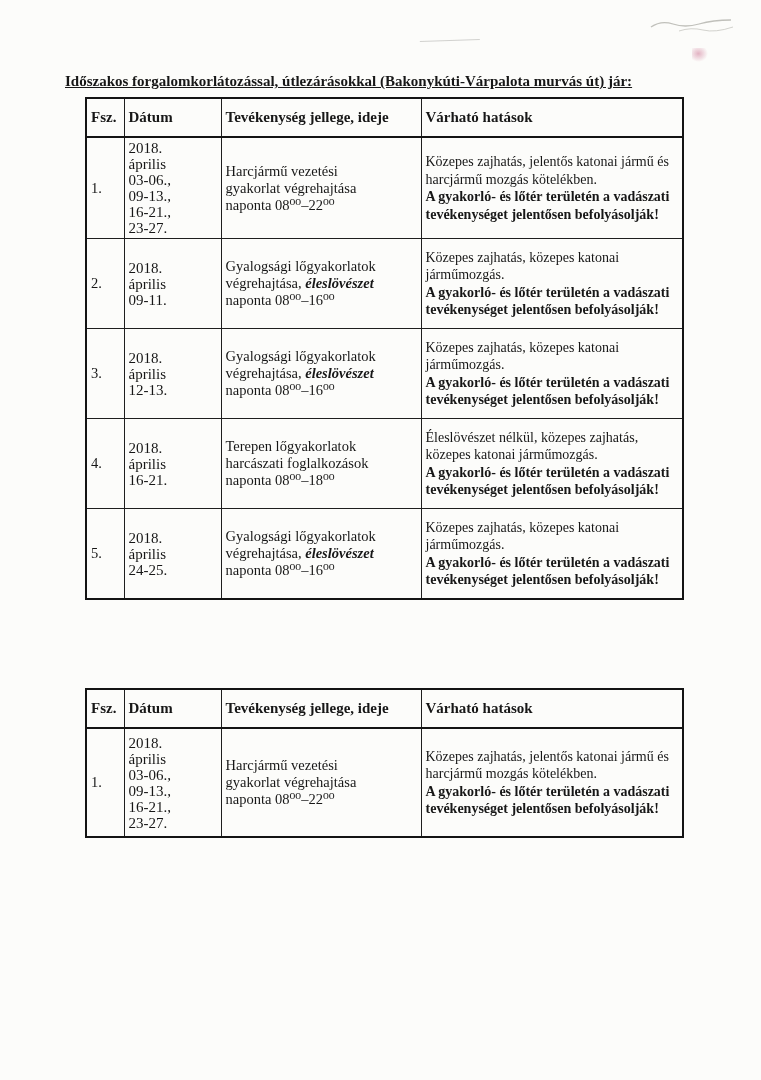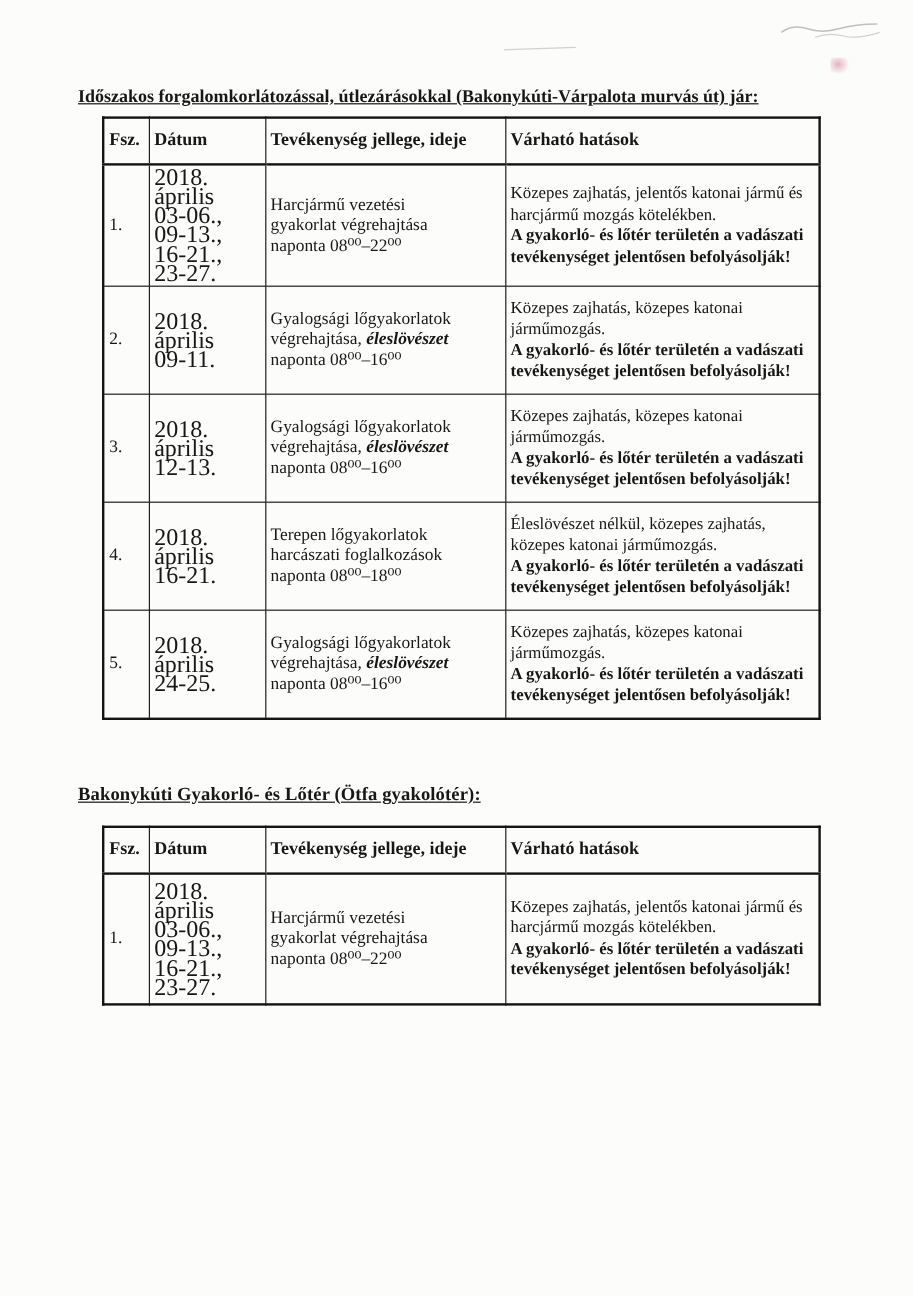--- a/index.html
+++ b/index.html
@@ -48,21 +48,21 @@
     font-size:15px;
     font-weight:bold;
     border-bottom:2px solid #141414;
   }
   .col-fsz  { width:38px; }
   .col-date { width:97px; }
   .col-act  { width:200px; }
   .col-eff  { width:262px; }
 
   .fsz-cell { font-size:14.5px; }
-  .date-cell { font-size:20px; line-height:16px; }
+  .date-cell { font-size:15px; line-height:16px; }
   .activity-cell { font-size:14.5px; line-height:17px; }
   .activity-cell .emph { font-weight:bold; font-style:italic; }
   .effects-cell { font-size:14px; line-height:17.5px; padding:2px 3px; }
   .effects-cell .eff-bold { font-weight:bold; }
 
   #table1 tr.r-tall  td { height:93px; }
   #table1 tr.r-short td { height:85px; }
   #table2 tr.r-tall  td { height:103px; }
 
   
@@ -186,21 +186,20 @@
           <div>naponta 08⁰⁰–16⁰⁰</div>
         </td>
         <td class="effects-cell">
           <div class="eff-normal">Közepes zajhatás, közepes katonai járműmozgás.</div>
           <div class="eff-bold">A gyakorló- és lőtér területén a vadászati tevékenységet jelentősen befolyásolják!</div>
         </td>
       </tr>
     </tbody>
   </table>
 
-  <div id="title2" class="doc-title">Bakonykúti Gyakorló- és Lőtér (Ötfa gyakolótér):</div>
 
   <table id="table2" class="sched">
     <colgroup>
       <col class="col-fsz">
         <col class="col-date">
         <col class="col-act">
         <col class="col-eff">
     </colgroup>
     <thead>
       <tr>

